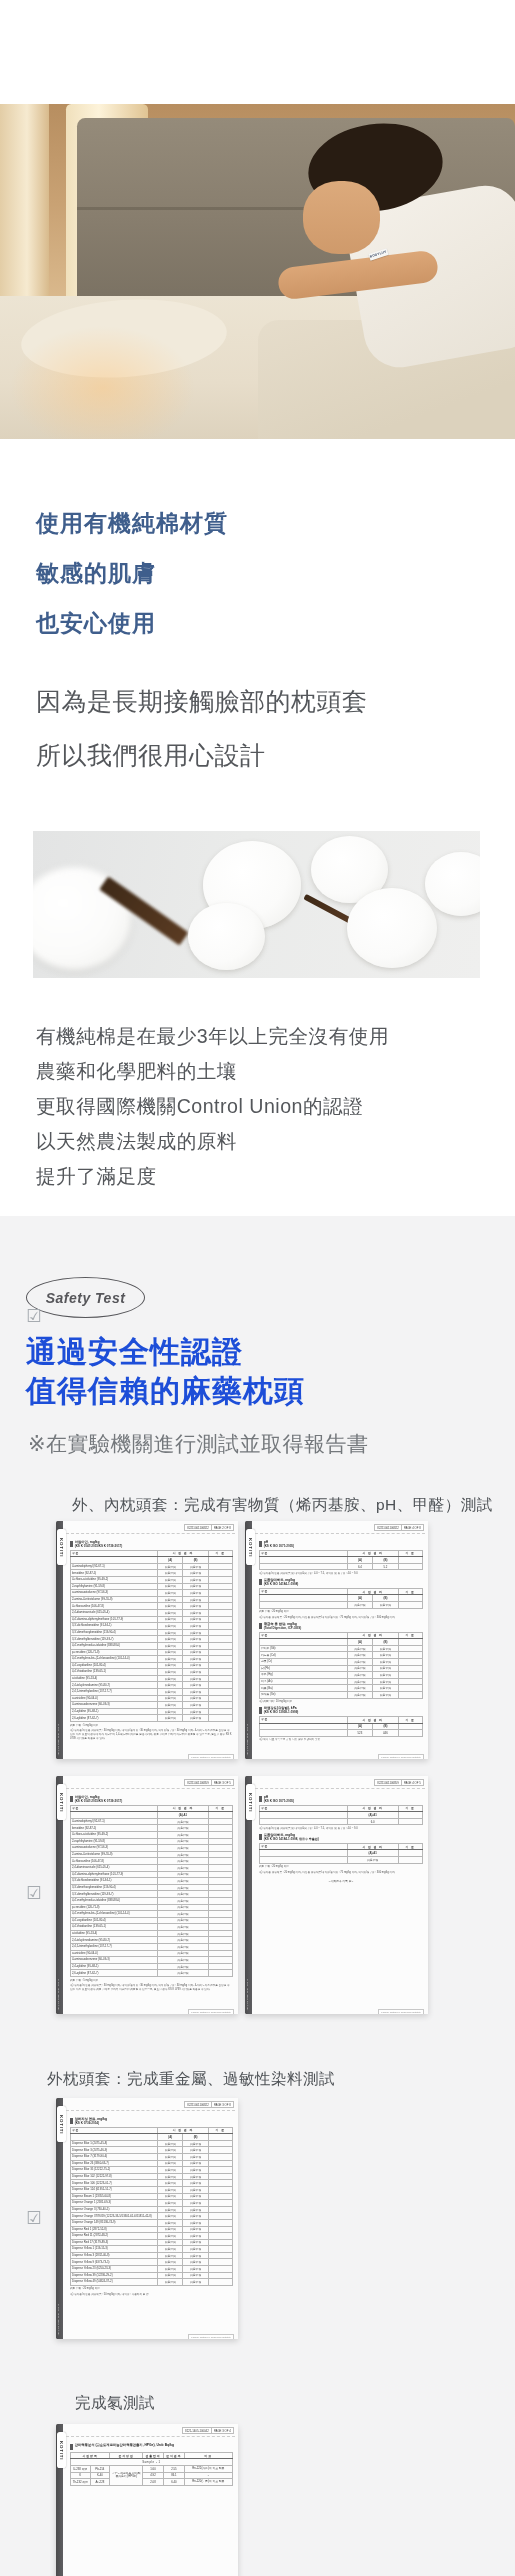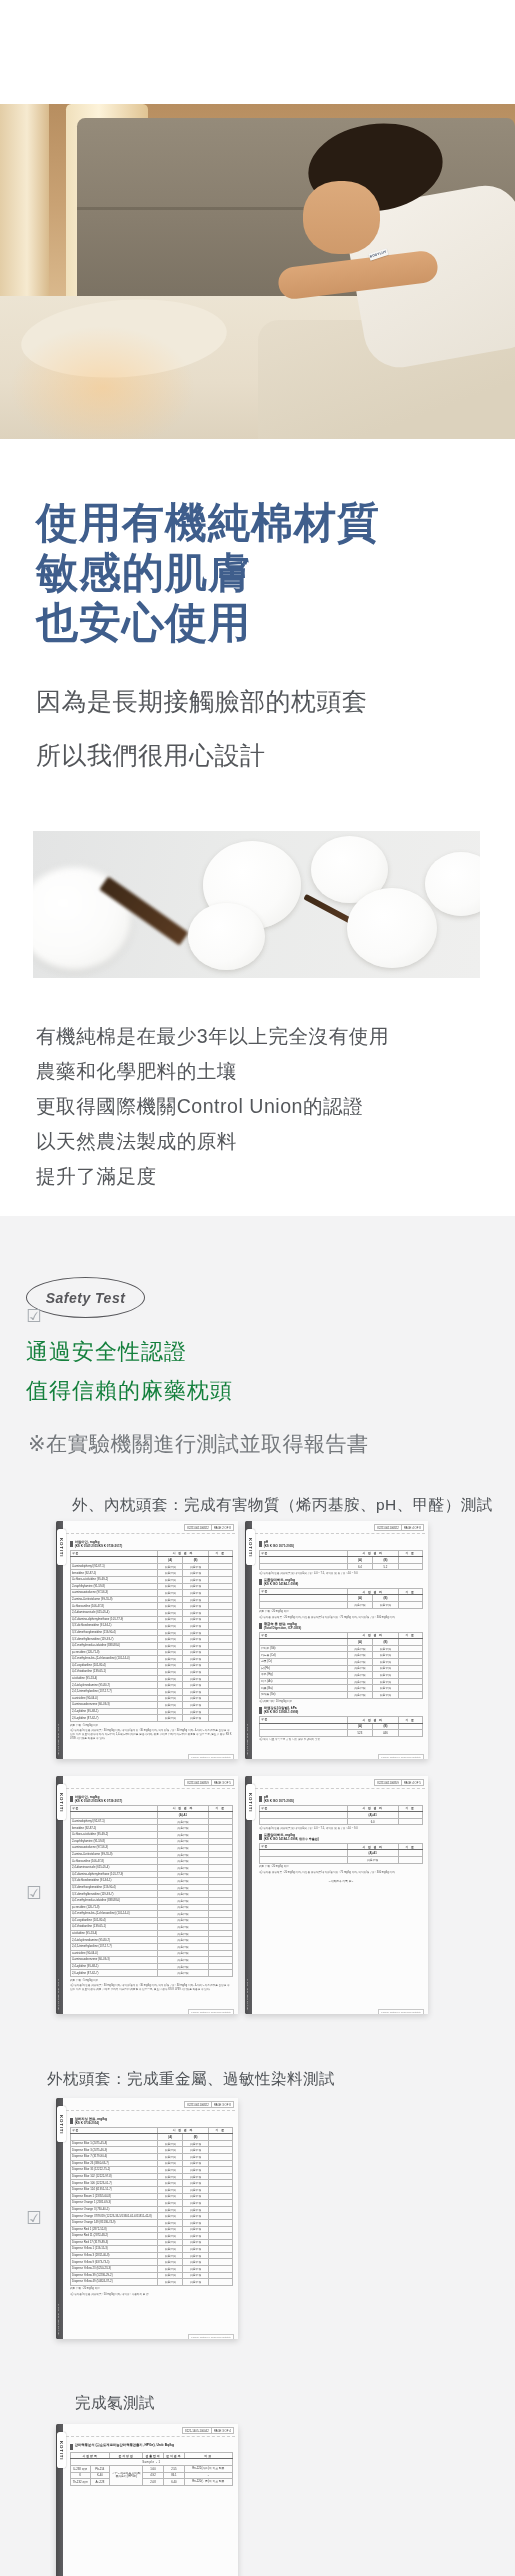--- a/index.html
+++ b/index.html
@@ -36,21 +36,21 @@
     transform:rotate(-10deg);background:linear-gradient(160deg,#f4f0e9,#e8e2d6);}
   .hero .arm{position:absolute;left:278px;top:155px;width:160px;height:32px;border-radius:17.5px;
     transform:rotate(-7deg);background:linear-gradient(180deg,#dca778,#cc9566);}
   .hero .tag, .night .tag{
     background:#f6f6f4;color:#3c4c68;font-weight:bold;display:flex;align-items:center;justify-content:center;
     box-shadow:0 0.5px 1px rgba(0,0,0,.25);}
   .hero .tag{left:369px;top:147px;width:18.5px;height:6.7px;font-size:3.1px;letter-spacing:0.3px;transform:rotate(-18deg);position:absolute;}
 
   
   .h1-block{left:36px;top:498px;}
-  .h1-line{font-size:42px;font-weight:bold;color:#3f5e8c;line-height:50px;letter-spacing:1px;}
+  .h1-line{font-size:23px;font-weight:bold;color:#3f5e8c;line-height:50px;letter-spacing:1px;}
   .body1-block{left:36px;top:674px;}
   .b1-line{font-size:25px;color:#54575b;line-height:54px;letter-spacing:0.5px;}
 
   
   .cotton{left:33px;top:831px;width:447px;height:147px;overflow:hidden;
     background:linear-gradient(100deg,#e3e4e4 0%,#eaebea 45%,#efefee 100%);}
   .boll{position:absolute;border-radius:50%;
     background:radial-gradient(circle at 40% 35%,#ffffff 0%,#fbfbfa 55%,#ededea 100%);
     box-shadow:0 2.1px 5.2px rgba(120,115,105,.25);}
   .branch{position:absolute;background:linear-gradient(90deg,#3f2a18,#5a3b22);border-radius:2.1px;}
@@ -62,21 +62,21 @@
   
   .section-gray{left:0;top:1216px;width:515px;height:1435px;background:#f3f3f4;}
   .oval-badge{left:26px;top:1277px;width:117px;height:39px;border:1.5px solid #56565a;border-radius:50%;
     display:flex;align-items:center;justify-content:center;
     font-size:14px;font-weight:bold;font-style:italic;color:#56565a;letter-spacing:0.5px;background:transparent;}
   .checkbox{position:absolute;color:#a6abb0;font-size:17.5px;line-height:17.5px;}
   .ck1{left:26px;top:1308px;}
   .ck2{left:26px;top:1885px;}
   .ck3{left:26px;top:2210px;}
   .h2-block{left:26px;top:1332px;}
-  .h2-line{font-size:22px;font-weight:normal;color:#15803d;line-height:39px;letter-spacing:1px;}
+  .h2-line{font-size:30px;font-weight:bold;color:#1d4ed8;line-height:39px;letter-spacing:1px;}
   .safety-note{left:28px;top:1430px;font-size:21px;color:#74787c;letter-spacing:0.5px;}
   .sub-title{font-size:15.5px;color:#4d5155;letter-spacing:0.5px;}
   .sub1{left:72px;top:1495px;}
   .sub2{left:47px;top:2069px;}
   .sub3{left:47px;top:2393px;margin-left:28px;}
 
   
   .doc{position:absolute;width:182px;height:238px;background:#fcfcfc;overflow:hidden;
     box-shadow:0 2.6px 6.2px rgba(0,0,0,.16);}
   #doc1{left:56px;top:1521px;}

